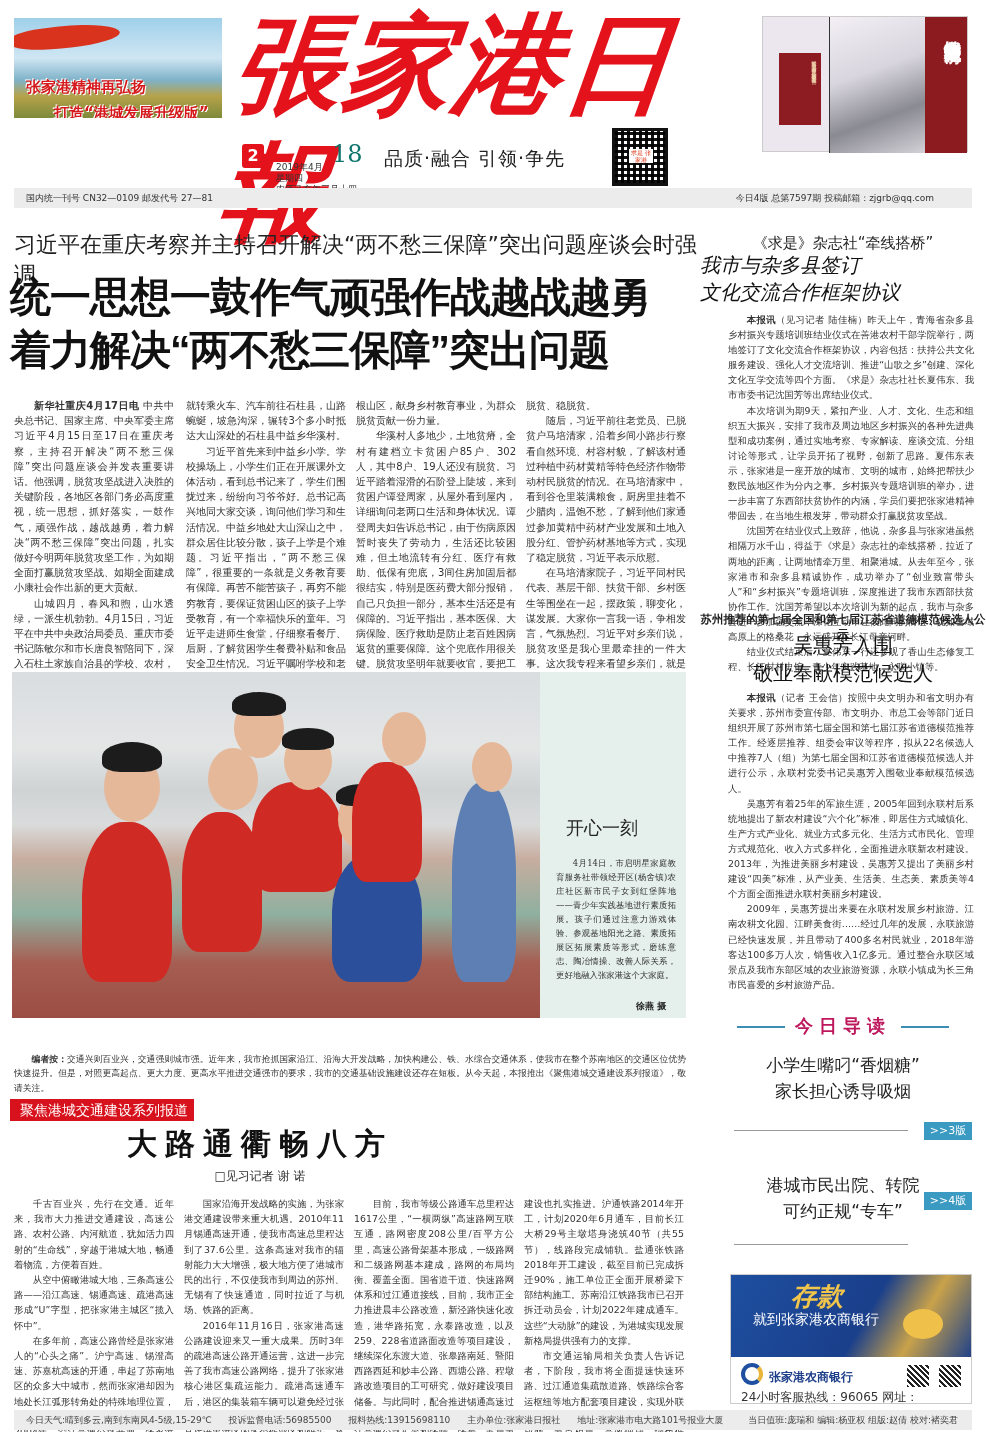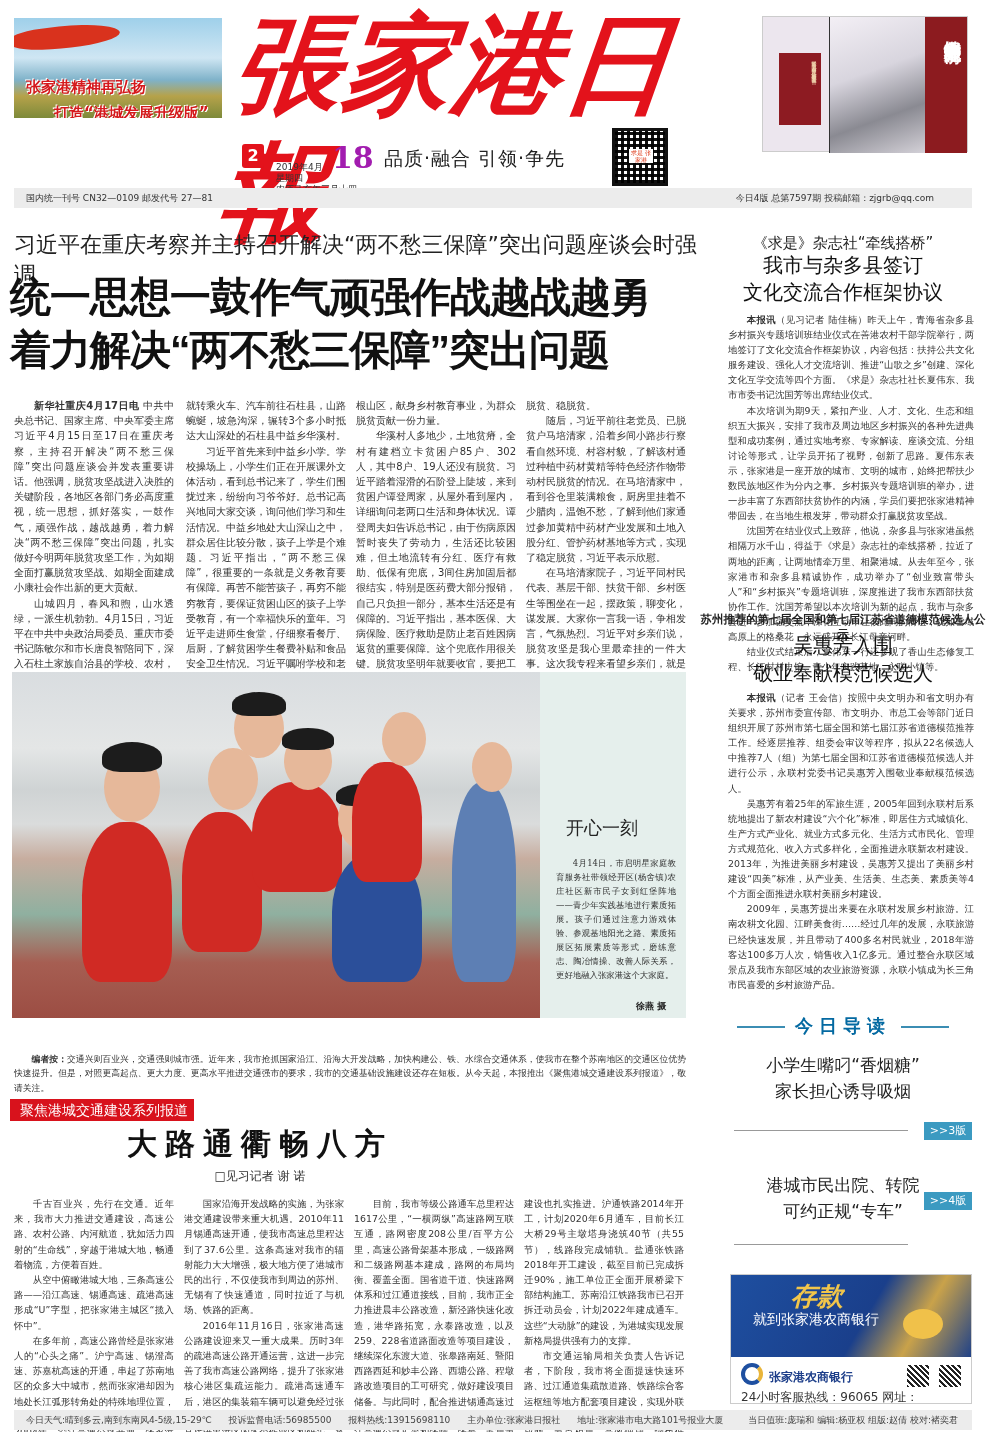--- a/index.html
+++ b/index.html
@@ -6,21 +6,21 @@
   body { width: 986px; height: 1432px; background: #fff; font-family: "DejaVu Sans", sans-serif; color: #222; position: relative; overflow: hidden; }
   .abs { position: absolute; }
   
   .promo-left { left: 14px; top: 18px; width: 208px; height: 100px; background: linear-gradient(180deg,#9fd0ea 0%,#cfe6f3 40%,#7fb2c9 62%,#b6a24a 78%,#7d8a3a 100%); overflow: hidden; }
   .promo-left .ribbon { position:absolute; left:-4px; top:8px; width:110px; height:22px; background:#d9321d; border-radius: 40% 60% 50% 50%; transform: rotate(-6deg); }
   .promo-left .line1 { position:absolute; left:12px; top:60px; font-size:15px; font-weight:bold; color:#d5191c; text-shadow: 1px 1px 0 #fff,-1px -1px 0 #fff; letter-spacing:0; }
   .promo-left .line2 { position:absolute; left:40px; top:86px; font-size:15px; font-weight:bold; color:#d5191c; text-shadow: 1px 1px 0 #fff,-1px -1px 0 #fff; }
   .logo { left: 234px; top: 0px; width: 530px; height: 128px; font-family: "DejaVu Serif", serif; font-size: 108px; font-weight: bold; color: #e3121b; letter-spacing: 2px; line-height: 128px; font-style: italic; transform: skewX(-6deg); }
   .edition-badge { left: 242px; top: 144px; width: 22px; height: 24px; background:#e3121b; color:#fff; font-size:16px; font-weight:bold; text-align:center; line-height:24px; border-radius:3px; }
   .date-block { left: 276px; top: 142px; font-size: 9px; line-height: 11px; color:#333;margin-top:20px; }
-  .date-day { left: 332px; top: 140px; font-family:"DejaVu Serif", serif; font-size: 30px; color:#a21caf;font-weight:bold; }
+  .date-day { left: 332px; top: 140px; font-family:"DejaVu Serif", serif; font-size: 24px; color:#0f766e; }
   .slogan { left: 384px; top: 146px; font-size: 19px; color:#222; letter-spacing:1px; }
   .qr { left: 612px; top: 128px; width: 56px; height: 58px; background:
         repeating-linear-gradient(90deg,#111 0 3px,#fff 3px 6px),
         repeating-linear-gradient(0deg,#111 0 3px,#fff 3px 6px); background-blend-mode: multiply; border:3px solid #111; }
   .qr .mid { position:absolute; left:14px; top:18px; width:24px; height:14px; background:#fff; color:#d31; font-size:6px; text-align:center; line-height:7px; }
   .promo-right { left: 762px; top: 16px; width: 206px; height: 136px; background:#ece6ee; border:1px solid #ccc; }
   .promo-right .art { position:absolute; left:66px; top:0; width:100px; height:136px; background: linear-gradient(160deg,#f3eff5 0%,#d8d5de 40%,#8a8a92 70%,#d6d3da 100%); border-left:1px solid #333; }
   .promo-right .values { position:absolute; left:16px; top:36px; width:42px; height:72px; background:#8d1b22; color:#f2d9b0; font-size:5px; line-height:9px; padding:4px 3px; writing-mode: vertical-rl; }
   .promo-right .redbar { position:absolute; right:0; top:0; width:42px; height:136px; background:#8c1b1f; color:#fff; font-size:17px; font-weight:bold; writing-mode: vertical-rl; padding:10px 4px; line-height:20px; }
   .infobar { left: 14px; top: 188px; width: 958px; height: 20px; background:#ececec; font-size: 9px; color:#333; line-height:20px; padding: 0 12px; }
@@ -43,32 +43,32 @@
       linear-gradient(180deg,#d9dde0 0%,#e4e6e6 22%,#cfd3d4 34%,#dadcdc 44%,#c7ad9f 54%,#8fb0a0 70%,#a65e52 84%,#9c4d43 100%); overflow:hidden; }
   .photo .kid { position:absolute; border-radius: 46% 46% 20% 20%; background:#d02a24; }
   .photo .head { position:absolute; border-radius:50%; background:#e6b89a; }
   .photo .hair { position:absolute; border-radius:50% 50% 30% 30%; background:#1c1c1c; }
   .caption-box { left: 540px; top: 672px; width: 146px; height: 346px; background:#e5efec; }
   .caption-title { left: 566px; top: 816px; font-size: 18px; color:#222; }
   .caption-text { left: 556px; top: 856px; width: 120px; font-family:"DejaVu Serif", serif; font-size: 8.4px; line-height: 14px; color:#333; text-indent:2em; text-align: justify; }
   .caption-credit { left: 636px; top: 1000px; font-size: 9px; font-weight: bold; color:#222; }
   
   .r-kicker { left: 700px; top: 234px; width: 286px; text-align:center; font-size: 15px; color:#222; }
-  .r-title { left: 700px; width: 286px; text-align: center; font-size: 20px; color:#111; }
+  .r-title { left: 700px; width: 286px; text-align: left; font-size: 20px; color:#111;font-style:italic; }
   .r-title.a1 { top: 252px; }
   .r-title.a2 { top: 279px; }
   .r-body { left: 728px; width: 246px; font-size: 9.4px; line-height: 15.1px; color:#333; text-align: justify; }
   .r-body p { text-indent: 2em; }
   .r-body.b1 { top: 312px; }
   .r-kicker2 { left: 700px; top: 612px; width: 286px; text-align:center; font-size: 11.4px; color:#222; font-weight: bold; }
   .r-title2 { left: 700px; width: 286px; text-align: center; font-size: 20px; color:#111; }
   .r-title2.c1 { top: 632px; }
   .r-title2.c2 { top: 660px; }
   .r-body.b2 { top: 690px; }
-  .guide-head { left: 700px; top: 1014px; width: 286px; text-align:center; font-size: 18px; font-weight:bold; color:#0369a1; letter-spacing: 6px; }
+  .guide-head { left: 700px; top: 1014px; width: 286px; text-align:center; font-size: 18px; font-weight:bold; color:#be185d; letter-spacing: 6px; }
   .guide-head .ln { display:inline-block; width:48px; height:2px; background:#3b8db3; vertical-align: middle; margin: 0 10px; }
   .guide-item { left: 700px; width: 286px; text-align: center; font-size: 17px; color:#222; line-height: 26px; }
   .guide-item.g1 { top: 1052px; }
   .guide-item.g2 { top: 1172px; }
   .guide-rule { left: 734px; width: 174px; height:1px; background:#999; }
   .guide-rule.r1 { top: 1130px; }
   .guide-rule.r2 { top: 1244px; }
   .guide-tag { left: 924px; width: 48px; height: 18px; background:#3b9ac1; color:#fff; font-size: 11px; line-height:18px; text-align:center; }
   .guide-tag.p1 { top: 1122px; }
   .guide-tag.p2 { top: 1192px; }

